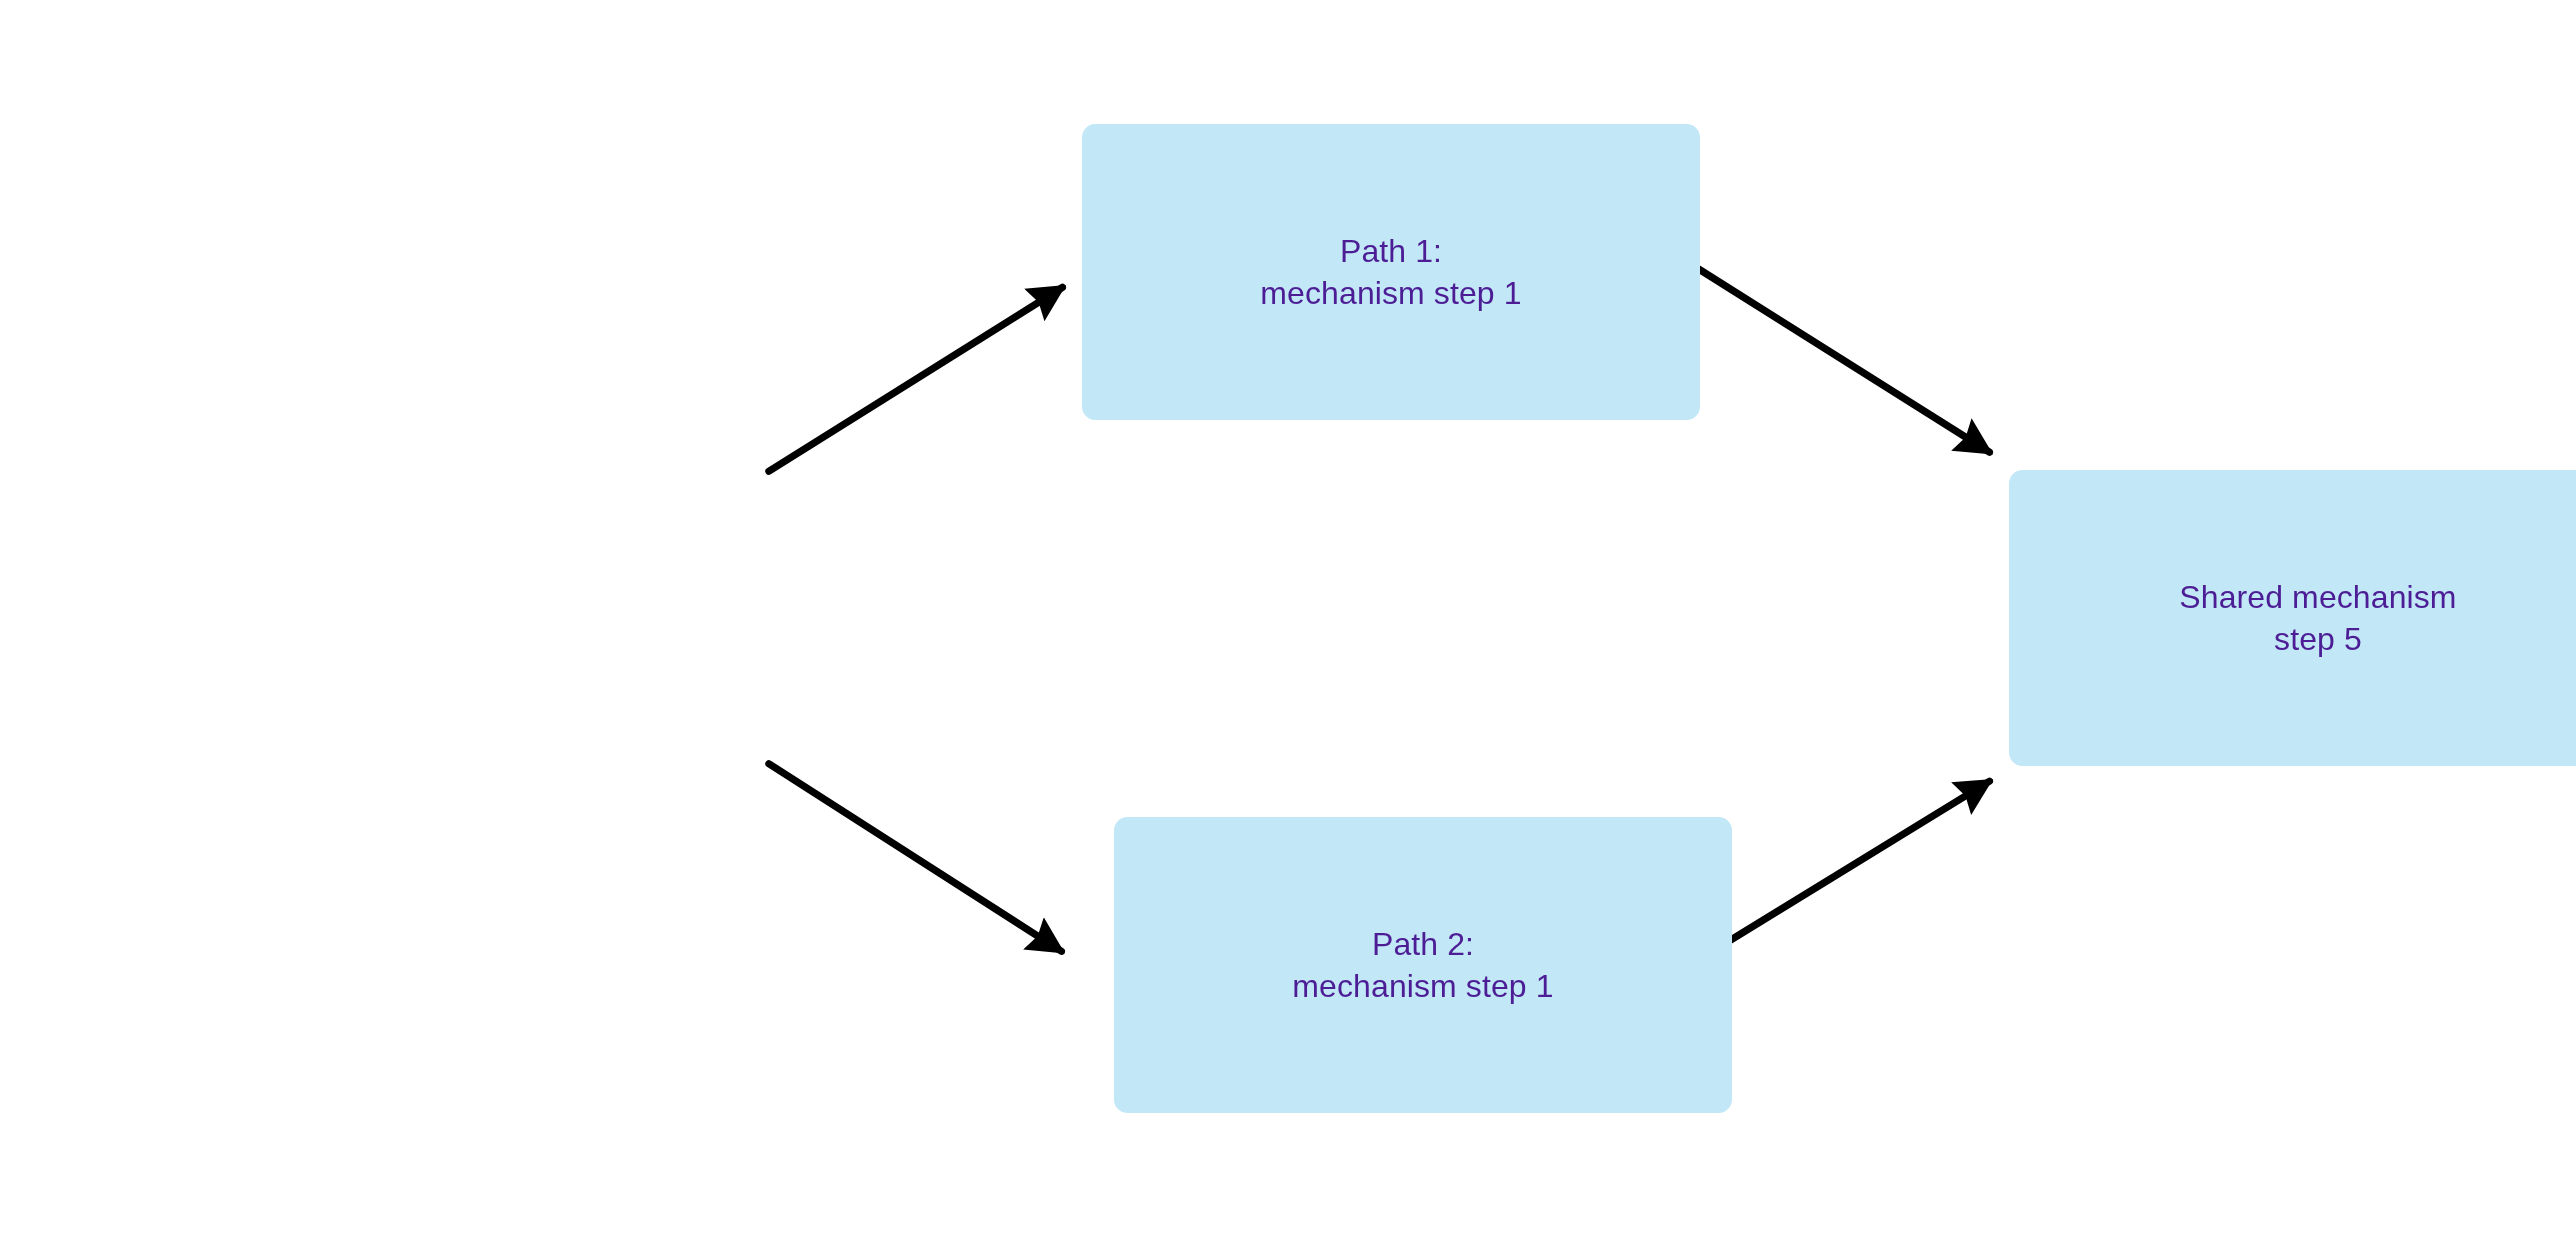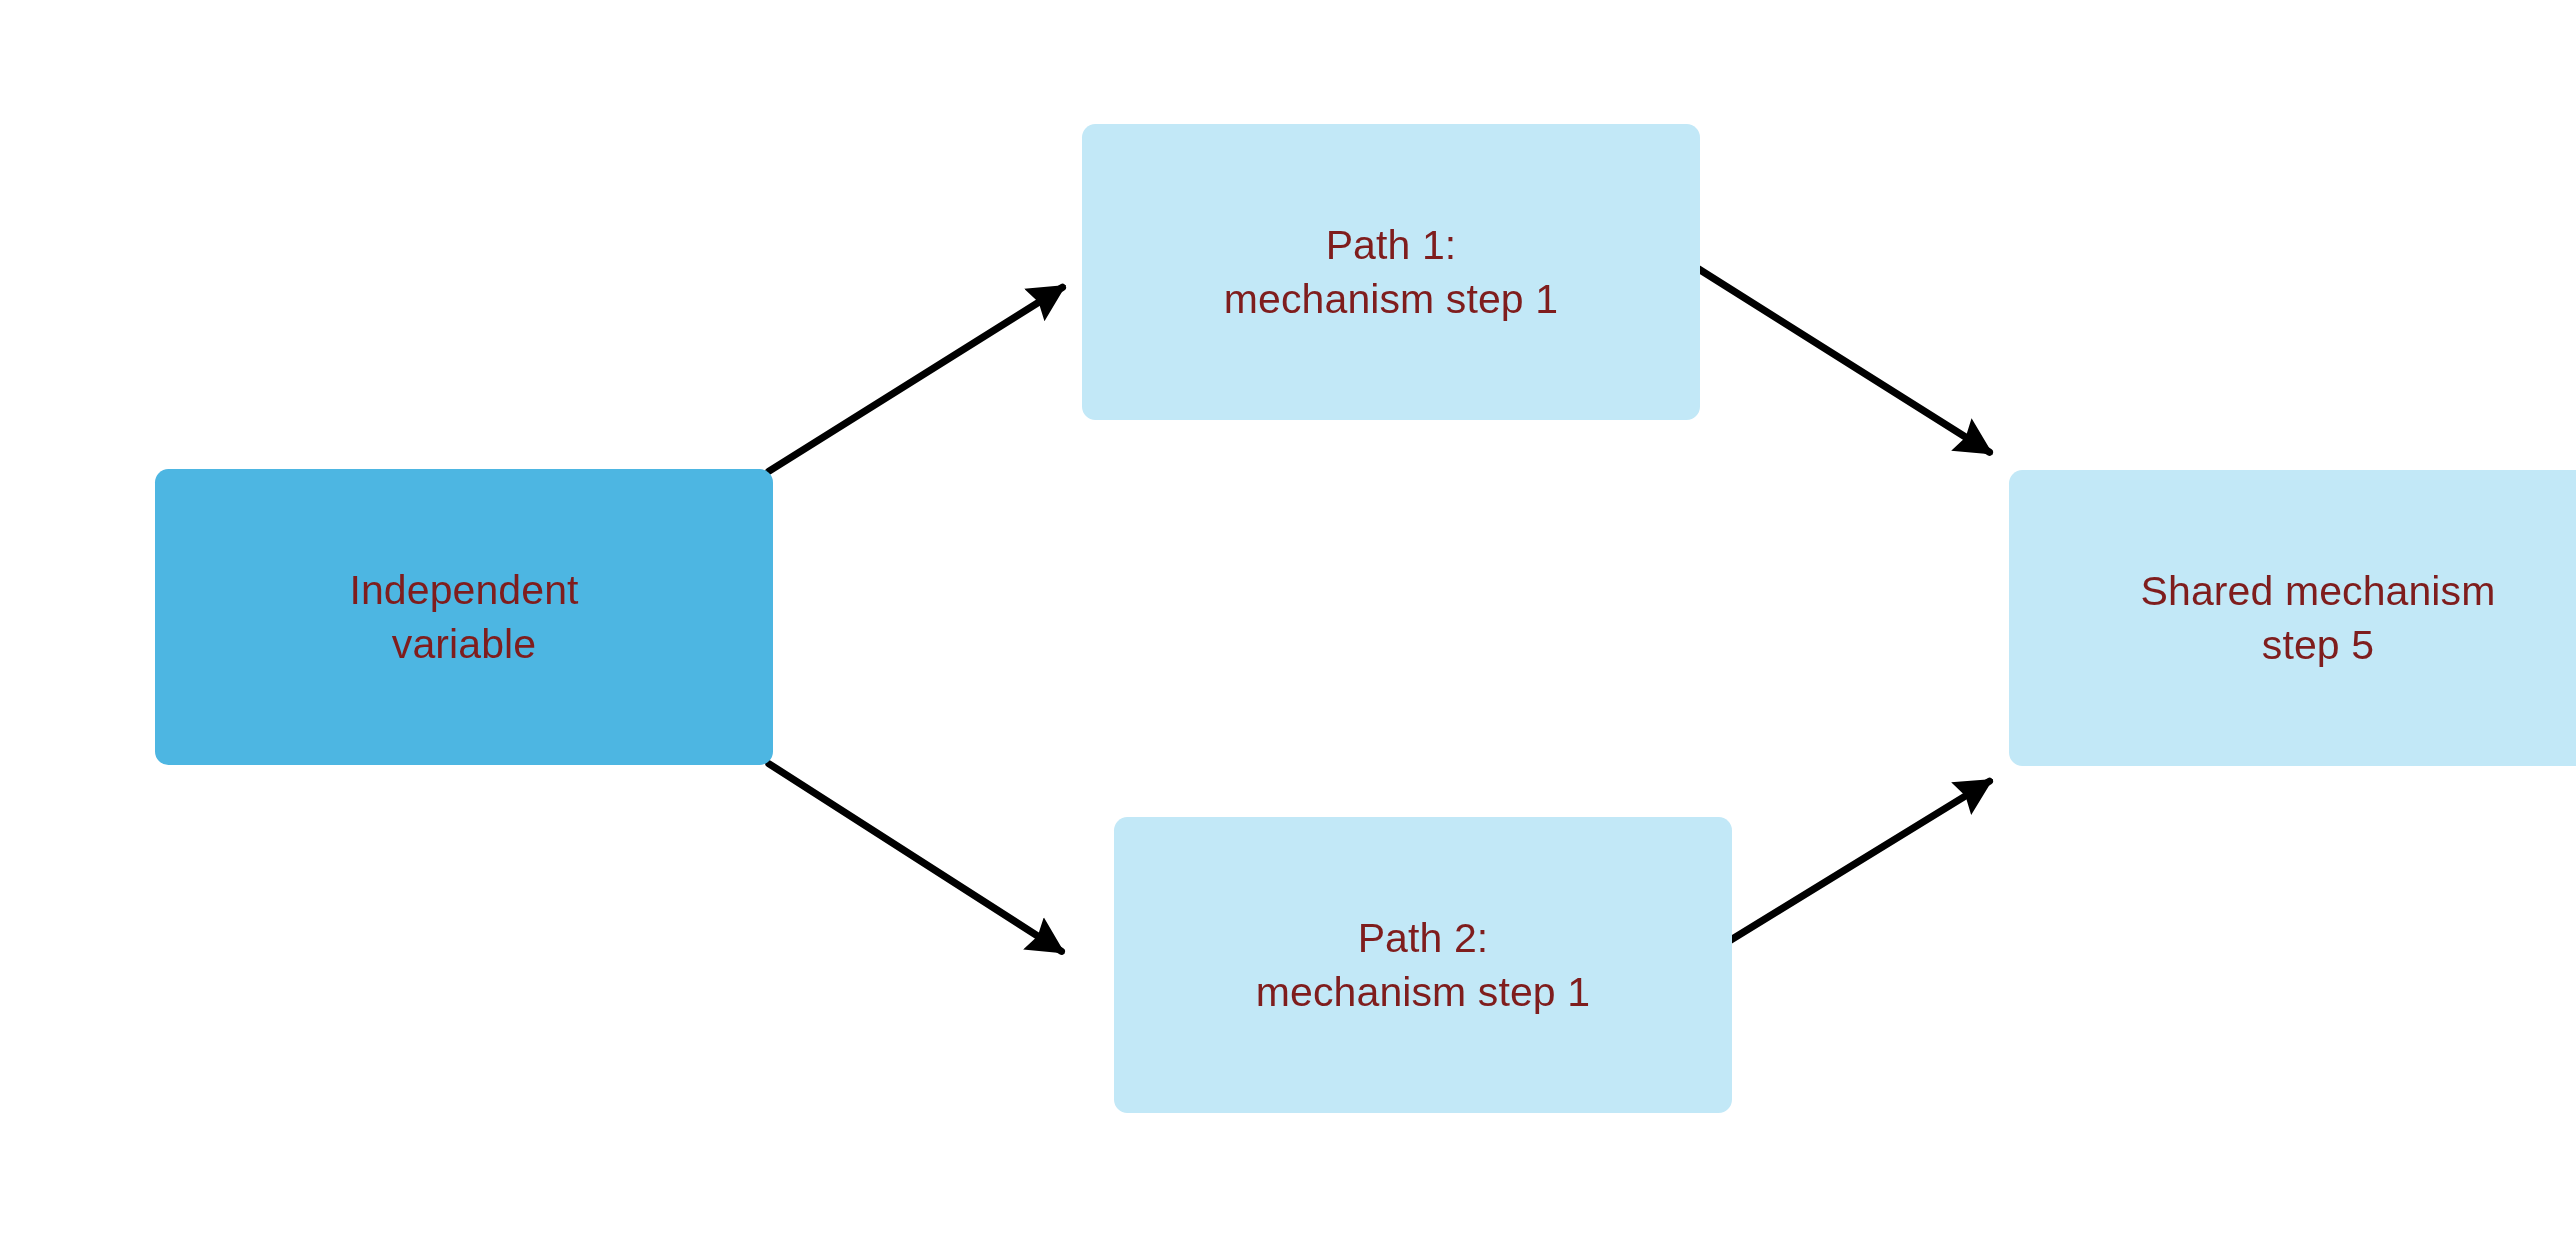--- a/index.html
+++ b/index.html
@@ -30,23 +30,23 @@
     position: absolute;
     box-sizing: border-box;
     border-radius: 13.4px;
     display: flex;
     align-items: center;
     justify-content: center;
     text-align: center;
     z-index: 2;
   }
   .node-label {
-    font-size: 41px;
+    font-size: 32px;
     line-height: 1.32;
-    color: #7f1d1d;
+    color: #4c1d95;
     letter-spacing: 0.1px;
     white-space: pre-line;
     font-weight: 400;
   }
 </style>
 </head>
 <body style="background: rgb(255, 255, 255);">
 
 <div id="diagram-canvas" style="background: rgb(255, 255, 255);">
 
@@ -61,24 +61,20 @@
 
     <line x1="1492" y1="1483" x2="2060" y2="1847" stroke="#000000" stroke-width="14" stroke-linecap="round" marker-end="url(#arrowhead)"></line>
 
     <line x1="3297" y1="522" x2="3862" y2="878" stroke="#000000" stroke-width="14" stroke-linecap="round" marker-end="url(#arrowhead)"></line>
 
     <line x1="3300" y1="1862" x2="3862" y2="1517" stroke="#000000" stroke-width="14" stroke-linecap="round" marker-end="url(#arrowhead)"></line>
 
     <line x1="5086" y1="1198" x2="5655" y2="1198" stroke="#000000" stroke-width="14" stroke-linecap="butt" marker-end="url(#arrowhead)"></line>
   </svg>
 
-  <div class="node" style="left: 155px; top: 469px; width: 618px; height: 296px; background: rgb(77, 182, 226);">
-    <span class="node-label">Independent
-variable</span>
-  </div>
 
   <div class="node" style="left: 1082px; top: 124px; width: 618px; height: 296px; background: rgb(194, 232, 247);">
     <span class="node-label">Path 1:
 mechanism step 1</span>
   </div>
 
   <div class="node" style="left: 1114px; top: 817px; width: 618px; height: 296px; background: rgb(194, 232, 247);">
     <span class="node-label">Path 2:
 mechanism step 1</span>
   </div>

